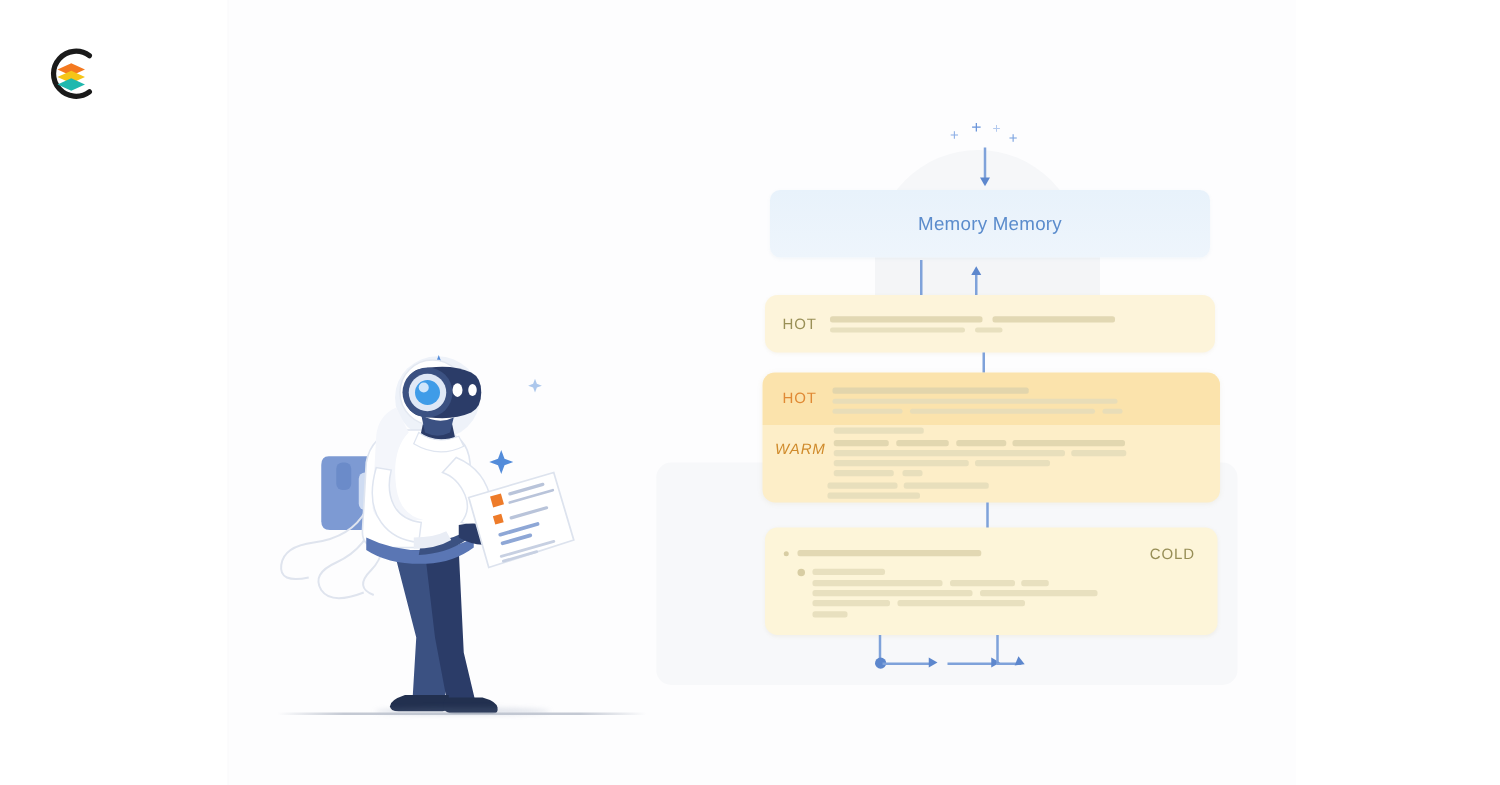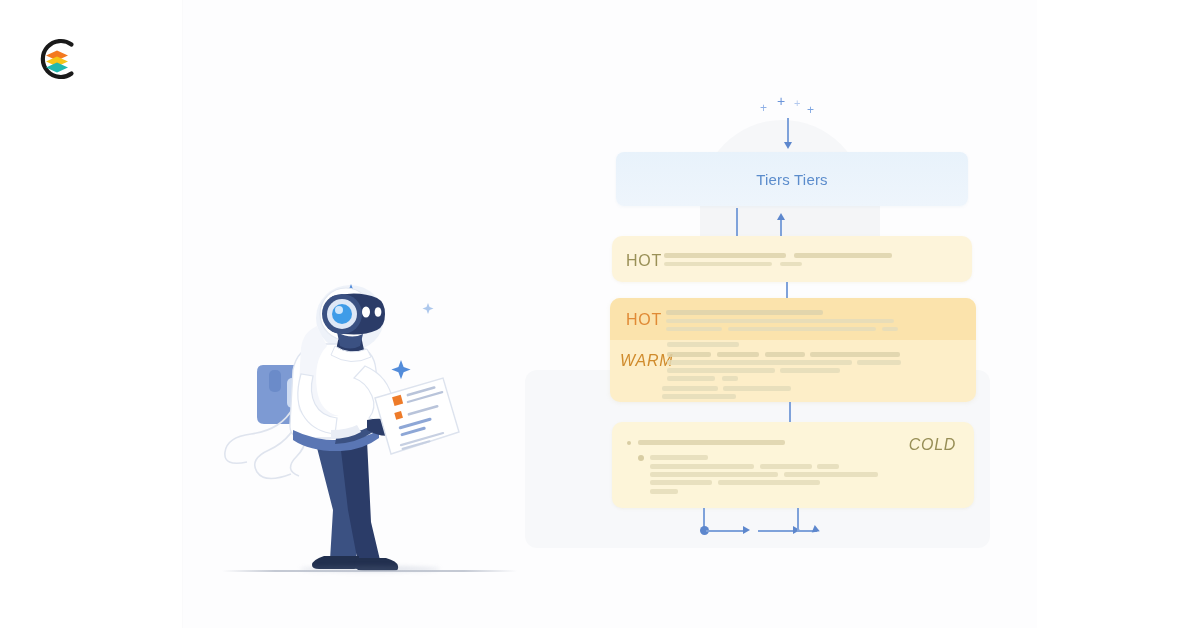--- a/index.html
+++ b/index.html
@@ -116,27 +116,27 @@
     position: absolute; left: 0; top: 0; width: 100%; height: 42px;
     background: #fbe3ac;
   }
   .card.cold {
     left: 612px; top: 422px; width: 362px; height: 86px;
     background: #fdf5d9;
     box-shadow: 0 1px 3px rgba(190,170,110,.10);
   }
 
   .tag {
-    position: absolute; font-size: 16px; letter-spacing: .7px;
+    position: absolute; font-size: 12px; letter-spacing: .7px;
     font-family: "Liberation Sans", sans-serif;
   }
   .tag.hot-olive { color: #9a9057; }
   .tag.hot-orange { color: #e08a35; }
   .tag.warm { color: #d08b2c; }
-  .tag.cold { color: #978e56; font-style: italic; }
+  .tag.cold { color: #978e56; }
 
   .bar { position: absolute; border-radius: 2px; background: #ddd2ab; opacity: .85; }
   .bar.lite { background: #e4dcba; }
   .bullet {
     position: absolute; border-radius: 50%; background: #d8cda3;
   }
 
   
   .ground {
     position: absolute; left: 222px; top: 570px;
@@ -268,21 +268,21 @@
     <span class="spark s1">+</span>
     <span class="spark s2">+</span>
     <span class="spark s3">+</span>
     <span class="spark s4">+</span>
   </div>
 
   <div class="vline" style="left:787px; top:118px; height:26px;"></div>
   <div class="arrow-down" style="left:783.5px; top:142px;"></div>
 
   <div class="tier-head">
-    <span class="tier-head-label">Tiers Tiers</span>
+    <span class="tier-head-label">Memory Memory</span>
   </div>
 
   <div class="vline" style="left:736px; top:208px; height:28px;"></div>
   <div class="vline" style="left:780px; top:220px; height:22px;"></div>
   <div class="arrow-up" style="left:776.5px; top:213px;"></div>
 
   <div class="card hot1">
     <span class="tag hot-olive" style="left:14px; top:16px;">HOT</span>
     <div class="bar" style="left:52px; top:17px; width:122px; height:5px;"></div>
     <div class="bar" style="left:182px; top:17px; width:98px; height:5px;"></div>

